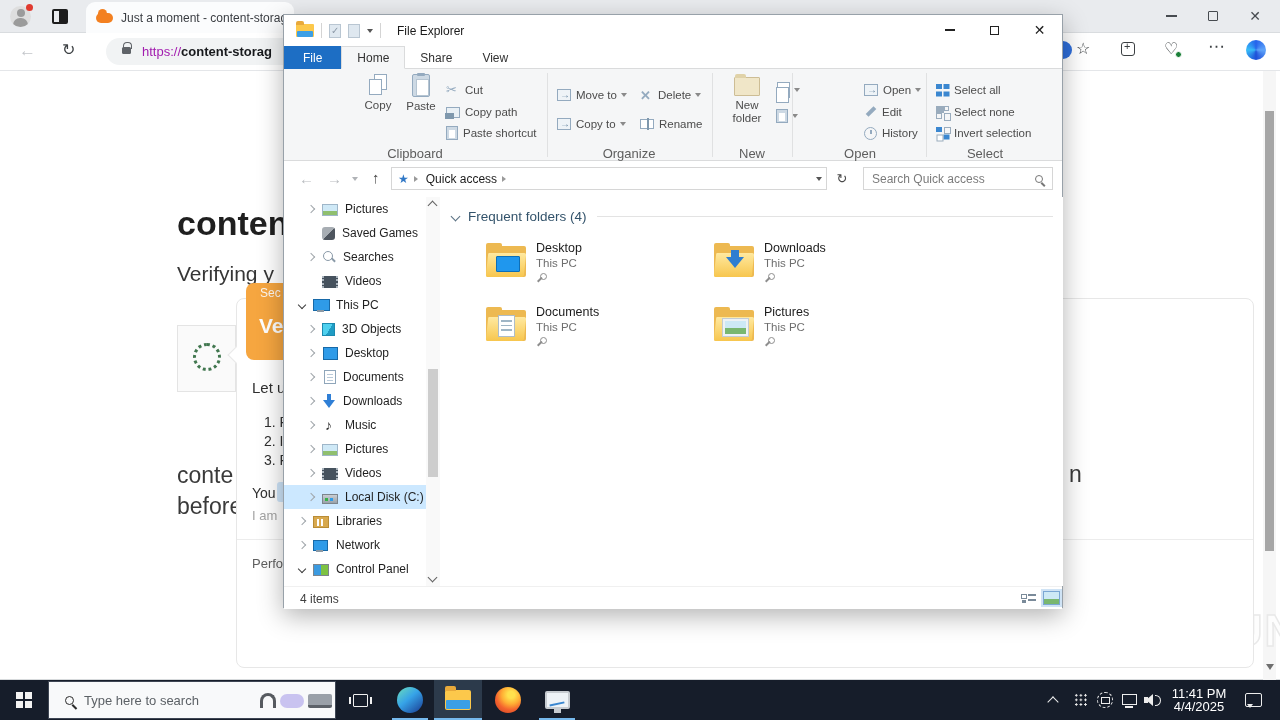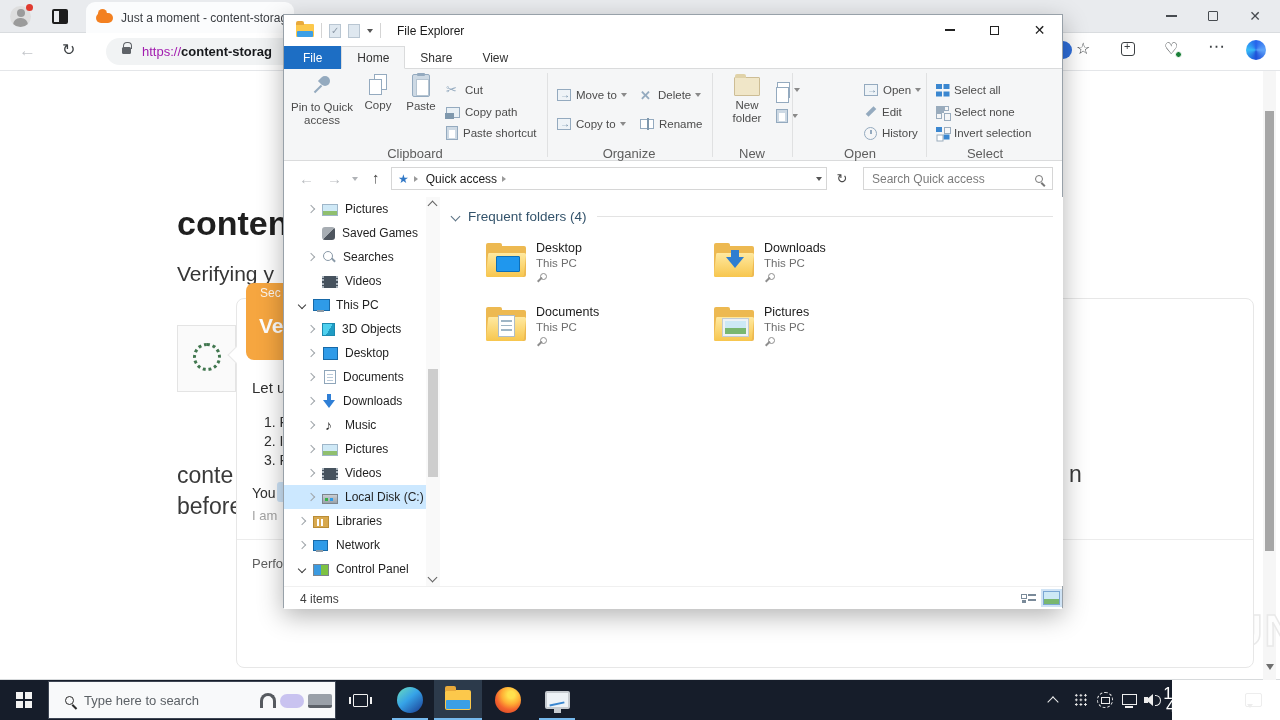--- a/index.html
+++ b/index.html
@@ -229,21 +229,21 @@
 
   
   .x-status{position:absolute;left:0;top:571px;width:100%;height:23px;background:#fff;border-top:1px solid #f0f0f0}
   .st-text{position:absolute;left:16px;top:5px;font-size:12px;color:#3f3f3f;white-space:nowrap}
   .vw-list{position:absolute;left:737px;top:6px;width:15px;height:12px}
   .vw-list::before{content:"";position:absolute;left:0;top:1px;width:4px;height:3px;border:1px solid #7a8a99;box-shadow:0 5px 0 -1px #7a8a99}
   .vw-list::after{content:"";position:absolute;left:7px;top:1px;width:8px;height:1.5px;background:#7a8a99;box-shadow:0 5px 0 #7a8a99}
   .vw-thumb{position:absolute;left:759px;top:4px;width:17px;height:14px;border:1px solid #7aa7d4;background:linear-gradient(180deg,#cde9f6 0 55%,#79b770 55%);outline:2px solid #cfe3f5}
 
   
-  .taskbar{position:absolute;left:0;top:680px;width:1172px;height:40px;background:#161d2a;z-index:20}
+  .taskbar{position:absolute;left:0;top:680px;width:1280px;height:40px;background:#161d2a;z-index:20}
   .tb-start{position:absolute;left:0;top:0;width:48px;height:40px;display:flex;align-items:center;justify-content:center}
   .win-grid{position:relative;width:16px;height:16px}
   .win-grid::before{content:"";position:absolute;left:0;top:0;width:7px;height:7px;background:#f3f3f3;box-shadow:9px 0 0 #f3f3f3,0 9px 0 #f3f3f3,9px 9px 0 #f3f3f3}
   .tb-search{position:absolute;left:48px;top:1px;width:288px;height:38px;background:#f8f9fa;border:1px solid #3e4654;display:flex;align-items:center}
   .tb-mag{width:9px;height:9px;border:1.8px solid #2b2b2b;border-radius:50%;position:relative;margin-left:16px;flex:none}
   .tb-mag::after{content:"";position:absolute;left:7px;top:7px;width:6px;height:1.8px;background:#2b2b2b;transform:rotate(45deg);transform-origin:0 0}
   .tb-search input{border:none;outline:none;background:transparent;font-size:13px;margin-left:10px;flex:1;color:#333;font-family:inherit}
   .tb-search input::placeholder{color:#5c6166}
   .tb-deco{display:flex;align-items:flex-end;margin-right:8px;gap:4px}
   .d-head{width:16px;height:15px;border:3px solid #565a5f;border-bottom:none;border-radius:9px 9px 0 0}
@@ -267,21 +267,21 @@
   .tr-chev{width:8px;height:8px;border-left:1.6px solid #ededed;border-top:1.6px solid #ededed;transform:rotate(45deg);margin-top:4px}
   .tr-grid{width:14px;height:14px;background-image:radial-gradient(#ededed 1.1px,transparent 1.3px);background-size:4.6px 4.6px}
   .tr-ime{position:relative;width:16px;height:16px;border:1.5px dashed #ededed;border-radius:50%}
   .tr-ime::after{content:"";position:absolute;left:3px;top:4px;width:7px;height:5px;border:1.3px solid #ededed}
   .tr-net{position:relative;width:15px;height:11px;border:1.5px solid #ededed;margin-top:-2px}
   .tr-net::after{content:"";position:absolute;left:2px;bottom:-4px;width:8px;height:1.6px;background:#ededed}
   .tr-vol{position:relative;width:18px;height:14px}
   .tr-vol::before{content:"";position:absolute;left:0;top:4px;width:4px;height:6px;background:#ededed}
   .tr-vol::after{content:"";position:absolute;left:2px;top:1px;border-top:6.5px solid transparent;border-bottom:6.5px solid transparent;border-right:7px solid #ededed}
   .tr-arc{position:absolute;left:11px;top:2px;width:6px;height:11px;border:1.6px solid #ededed;border-left:none;border-radius:0 9px 9px 0}
-  .tb-clock{position:absolute;left:1163px;top:0;width:72px;height:40px;color:#fff;font-size:17px;line-height:13px;text-align:center;padding-top:7px}
+  .tb-clock{position:absolute;left:1163px;top:0;width:72px;height:40px;color:#fff;font-size:13px;line-height:13px;text-align:center;padding-top:7px}
   .tr-ac{position:relative;width:17px;height:14px;border:1.5px solid #ededed;border-radius:2px}
   .tr-ac::after{content:"";position:absolute;left:1px;bottom:-5px;width:0;height:0;border:3px solid transparent;border-top:4px solid #ededed}
 </style>
 </head>
 <body>
 
 <div id="screen">
 
   <div class="tabbar">
     <div class="avatar"></div>
@@ -382,24 +382,20 @@
 
     <div class="x-tabs">
       <div class="xt xt-file">File</div>
       <div class="xt xt-home">Home</div>
       <div class="xt">Share</div>
       <div class="xt">View</div>
     </div>
 
     <div class="x-ribbon">
 
-      <div class="rbig" style="left:6px;width:64px">
-        <span class="ric r-pinbig"></span>
-        <span class="lbl">Pin to Quick access</span>
-      </div>
       <div class="rbig" style="left:74px;width:40px">
         <span class="ric r-copybig"></span>
         <span class="lbl">Copy</span>
       </div>
       <div class="rbig" style="left:116px;width:42px">
         <span class="ric r-pastebig"></span>
         <span class="lbl">Paste</span>
       </div>
       <div class="rsm" style="left:162px;top:12px">
         <span class="ric r-cut">✂</span>

